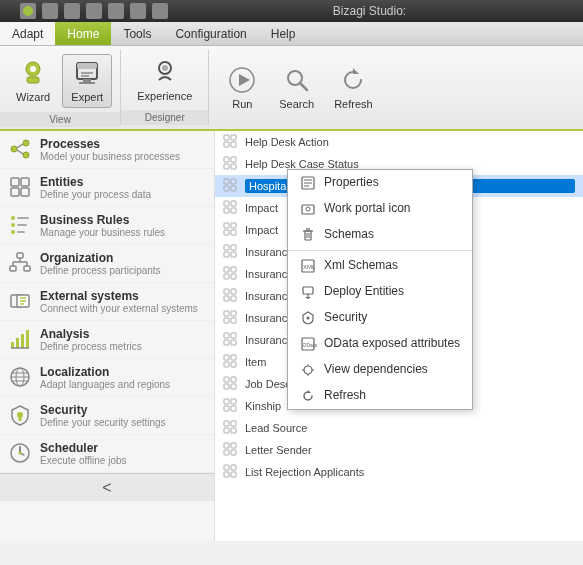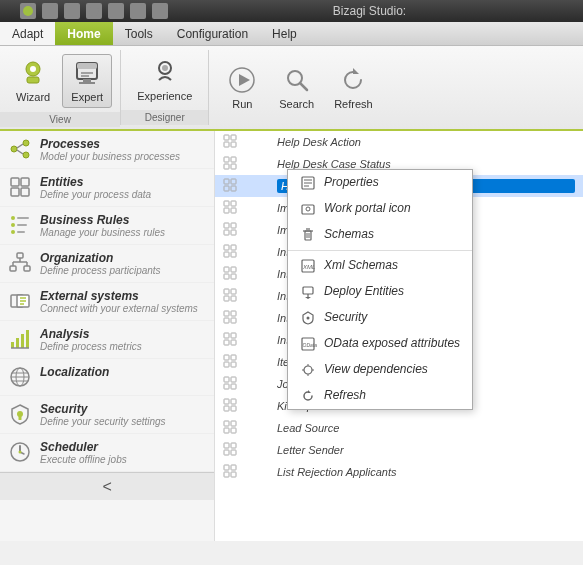--- a/index.html
+++ b/index.html
@@ -31,21 +31,21 @@
       height: 100%;
       display: flex;
       align-items: center;
       font-size: 12px;
       color: #333;
       cursor: pointer;
     }
     .menu-item.active {
       background: linear-gradient(to bottom, #a8c840, #8ab020);
       color: #fff;
-      font-weight: bold;
+      font-weight: normal;
     }
     .menu-item.file { background: #f5f5f5; }
 
     
     .toolbar {
       background: linear-gradient(to bottom, #f8f8f8, #e8e8e8);
       height: 85px;
       display: flex;
       align-items: stretch;
       border-bottom: 2px solid #b0c840;
@@ -90,21 +90,20 @@
     .toolbar-btn-icon {
       width: 28px; height: 28px;
       display: flex; align-items: center; justify-content: center;
     }
     .toolbar-btn-label { font-size: 11px; color: #333; }
 
     
     .main-area {
       display: flex;
       height: calc(565px - 22px - 24px - 85px - 24px);
-      font-style: italic;
     }
 
     
     .sidebar {
       width: 215px;
       background: #f5f5f5;
       border-right: 1px solid #ddd;
       overflow-y: auto;
       flex-shrink: 0;
     }
@@ -150,21 +149,21 @@
       align-items: center;
       padding: 3px 8px;
       font-size: 11px;
       color: #444;
       gap: 6px;
       cursor: pointer;
       height: 22px;
     }
     .content-item.highlighted { background: #cce0ff; }
     .content-item-icon { width: 16px; height: 16px; flex-shrink: 0; }
-    .content-item-label { flex: 1; margin-left: 32px; }
+    .content-item-label { flex: 1; }
 
     
     .context-menu {
       position: absolute;
       top: 38px;
       left: 72px;
       background: white;
       border: 1px solid #aaa;
       box-shadow: 2px 2px 8px rgba(0,0,0,0.2);
       z-index: 100;
@@ -424,20 +423,21 @@
         <svg width="22" height="22" viewBox="0 0 22 22">
           <circle cx="11" cy="11" r="9" fill="none" stroke="#888" stroke-width="1.5"></circle>
           <ellipse cx="11" cy="11" rx="4" ry="9" fill="none" stroke="#888" stroke-width="1"></ellipse>
           <line x1="2" y1="11" x2="20" y2="11" stroke="#888" stroke-width="1"></line>
           <line x1="3" y1="7" x2="19" y2="7" stroke="#888" stroke-width="1"></line>
           <line x1="3" y1="15" x2="19" y2="15" stroke="#888" stroke-width="1"></line>
         </svg>
       </div>
       <div class="sidebar-item-text">
         <div class="sidebar-item-title">Localization</div>
+        <div class="sidebar-item-subtitle">Adapt languages and regions</div>
       </div>
     </div>
     <div class="sidebar-item">
       <div class="sidebar-item-icon">
         <svg width="22" height="22" viewBox="0 0 22 22">
           <path d="M11,2 L19,6 L19,12 Q19,18 11,21 Q3,18 3,12 L3,6 Z" fill="none" stroke="#888" stroke-width="1.5"></path>
           <circle cx="11" cy="11" r="3" fill="#b0c840"></circle>
           <rect x="9.5" y="13" width="3" height="4" rx="0.5" fill="#b0c840"></rect>
         </svg>
       </div>

